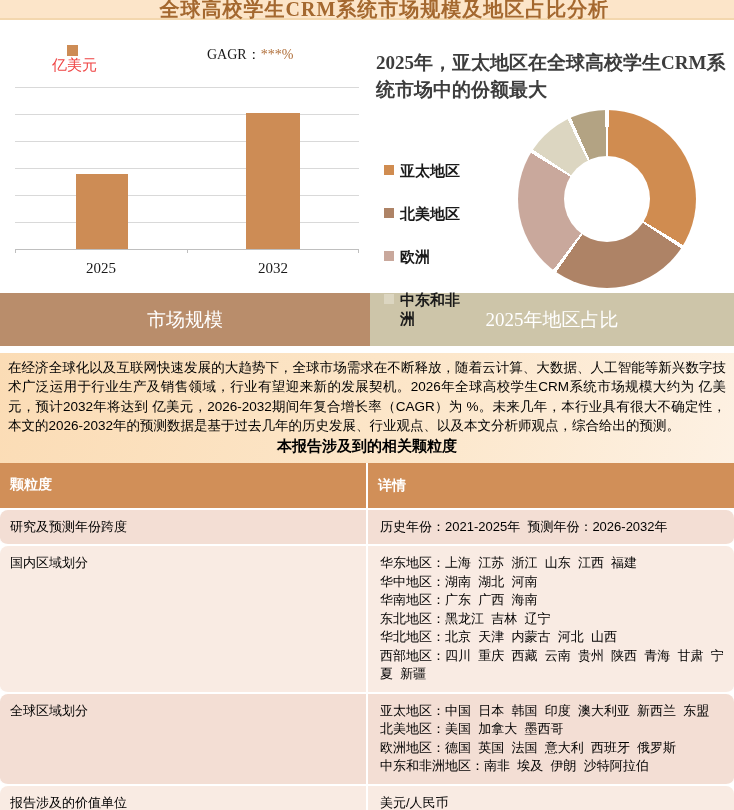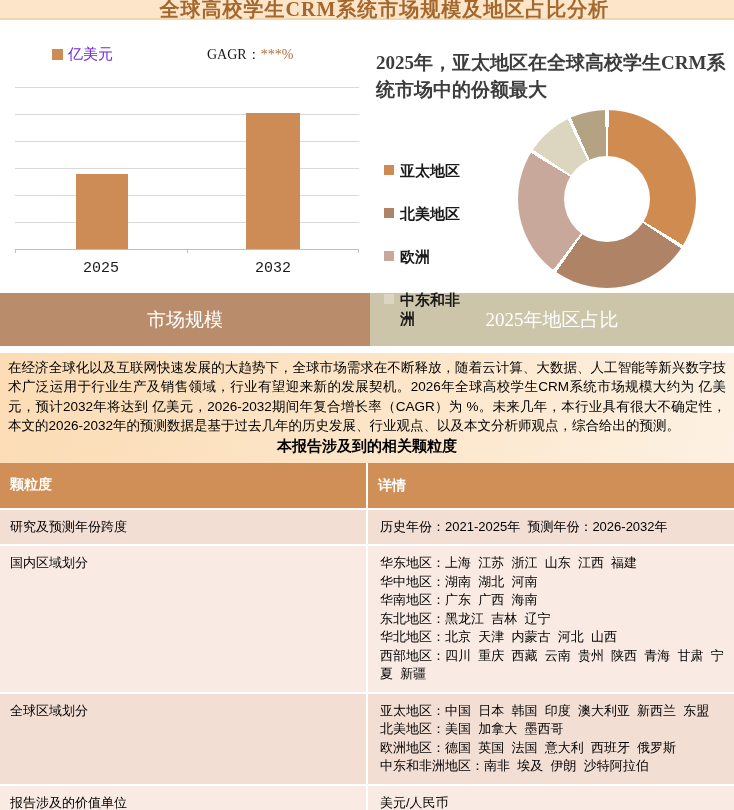--- a/index.html
+++ b/index.html
@@ -15,37 +15,37 @@
     display: flex; align-items: center; justify-content: center; padding-left: 35px;
   }
   .banner h1 {
     font-family: "Liberation Serif", serif;
     font-size: 20px; font-weight: bold; color: #a4682f; letter-spacing: 1px;
   }
   
   .charts { position: relative; height: 273px; background: #fff; }
   .chart-left { position: absolute; left: 0; top: 0; width: 370px; height: 100%; }
   .chart-right { position: absolute; left: 370px; top: 17px; width: 364px; height: 100%; font-weight: bold; }
-  .bar-legend-row { position: absolute; left: 52px; top: 25px; display: flex; align-items: center; font-size: 15px; color: #6d28d9; }
+  .bar-legend-row { position: absolute; left: 52px; top: 25px; display: flex; align-items: center; font-size: 15px; color: #ef4444; flex-direction: column; }
   .bar-legend-sq { width: 11px; height: 11px; margin-right: 5px; }
   .cagr { position: absolute; left: 207px; top: 26px; font-size: 14px; font-family: "Liberation Serif", serif; color: #1a1a1a; }
   .cagr .stars { color: #b06f3a; }
   .plot {
     position: absolute; left: 15px; top: 67px; width: 344px; height: 163px;
     background-image: linear-gradient(to bottom, #d9d9d9 1px, transparent 1px);
     background-size: 100% calc(100% / 6);
     border-bottom: 1px solid #bfbfbf;
   }
   .bar { position: absolute; bottom: 0; }
   .bar.b0 { left: 17.7%; width: 15.2%; }
   .bar.b1 { left: 67.2%; width: 15.6%; }
   .tick { position: absolute; top: 100%; width: 1px; height: 4px; background: #bfbfbf; }
   .tick.t0 { left: 0; } .tick.t1 { left: 50%; } .tick.t2 { right: 0; }
   .x-labels { position: absolute; left: 15px; top: 240px; width: 344px; display: flex; }
-  .x-labels span { width: 50%; text-align: center; font-size: 15px; font-family: Liberation Mono, monospace; color: #1a1a1a; }
+  .x-labels span { width: 50%; text-align: center; font-size: 15px; font-family: Liberation Serif, serif; color: #1a1a1a; }
   .donut-headline {
     position: absolute; left: 6px; top: 12px; width: 352px;
     font-family: "Liberation Serif", serif; font-size: 19px; line-height: 27px;
     color: #3d3d3d;
   }
   .donut {
     position: absolute; left: 148px; top: 73px;
     width: 178px; height: 178px; border-radius: 50%;
   }
   .donut-hole {
@@ -66,21 +66,21 @@
     margin-top: 7px; height: 110px;
     background: linear-gradient(105deg, #fbdcb5 0%, #fce6c9 55%, #fdf1e3 100%);
     padding: 5px 8px 0 8px;
   }
   .summary p { font-size: 13.5px; line-height: 19.3px; color: #000; text-align: justify; }
   .summary h2 { font-size: 15px; font-weight: bold; color: #000; text-align: center; margin-top: 2px; }
   
   .report-table { width: 734px; }
   .t-head { display: flex; background: #d18f58; border-bottom: 2px solid #ffffff; }
   .t-head .t-label, .t-head .t-detail { color: #ffffff; font-weight: bold; font-size: 14px; padding: 13px 10px; }
-  .t-row { display: flex; border-bottom: 2px solid #ffffff; }
+  .t-row { display: flex; border-bottom: 2px solid #ffffff; border-radius: 8px; }
   .t-label { width: 368px; flex: 0 0 auto; padding: 8px 10px; font-size: 13px; border-right: 2px solid #ffffff; }
   .t-detail { flex: 1 1 auto; padding: 8px 8px 8px 12px; font-size: 13px; line-height: 18.5px; white-space: pre-wrap; }
   .row-odd { background: #f3ded4; }
   .row-even { background: #f9ebe3; }
   .t-row:last-child { min-height: 46px; }
 </style>
 </head>
 <body>
 
 <div class="banner">

